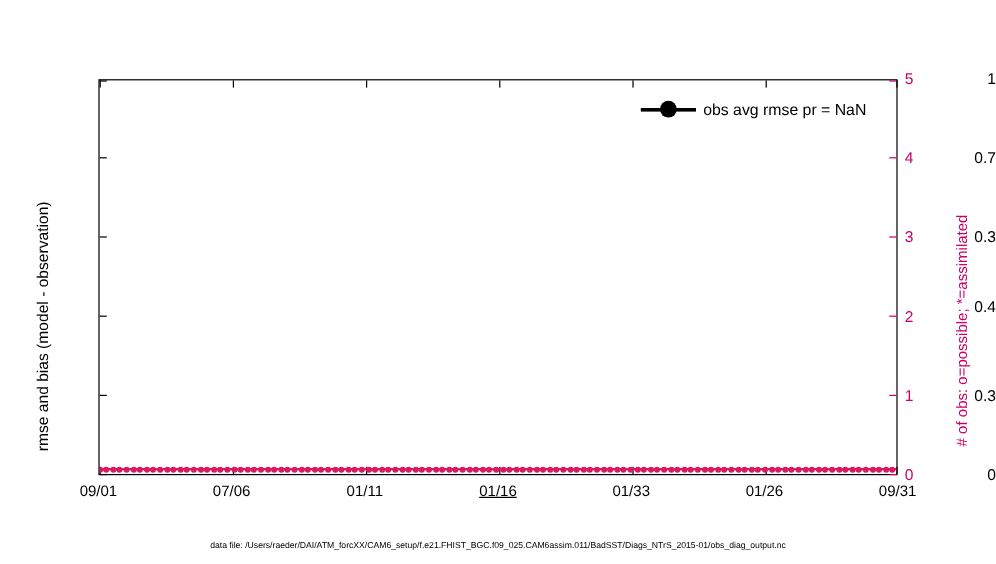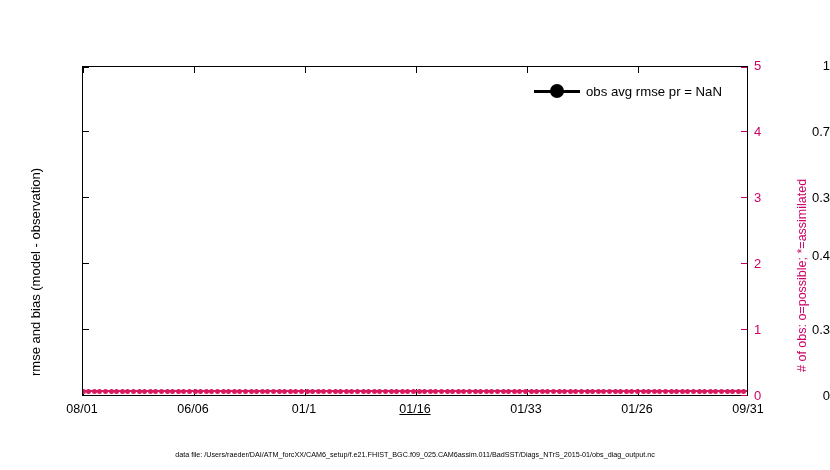--- a/index.html
+++ b/index.html
@@ -196,23 +196,23 @@
   <div class="ytick-left" style="top:124px; width:72px;">0.7</div>
   <div class="ytick-left" style="top:58px; width:72px;">1</div>
 
   <div class="ytick-right" style="top:388px; left:754px;">0</div>
   <div class="ytick-right" style="top:322px; left:754px;">1</div>
   <div class="ytick-right" style="top:256px; left:754px;">2</div>
   <div class="ytick-right" style="top:190px; left:754px;">3</div>
   <div class="ytick-right" style="top:124px; left:754px;">4</div>
   <div class="ytick-right" style="top:58px; left:754px;">5</div>
 
-  <div class="xtick" style="left:50px; top:402px; width:64px;">08/01</div>
-  <div class="xtick" style="left:161px; top:402px; width:64px;">06/06</div>
-  <div class="xtick" style="left:272px; top:402px; width:64px;">01/1</div>
+  <div class="xtick" style="left:50px; top:402px; width:64px;">09/01</div>
+  <div class="xtick" style="left:161px; top:402px; width:64px;">07/06</div>
+  <div class="xtick" style="left:272px; top:402px; width:64px;">01/11</div>
   <div class="xtick" style="left:383px; top:402px; width:64px;text-decoration:underline;">01/16</div>
   <div class="xtick" style="left:494px; top:402px; width:64px;">01/33</div>
   <div class="xtick" style="left:605px; top:402px; width:64px;">01/26</div>
   <div class="xtick" style="left:716px; top:402px; width:64px;">09/31</div>
 
   <div class="plot-area">
 
     <div class="tickmark" style="left:0; top:328px; width:6px; height:1.2px;"></div>
     <div class="tickmark" style="left:0; top:262px; width:6px; height:1.2px;"></div>
     <div class="tickmark" style="left:0; top:196px; width:6px; height:1.2px;"></div>

